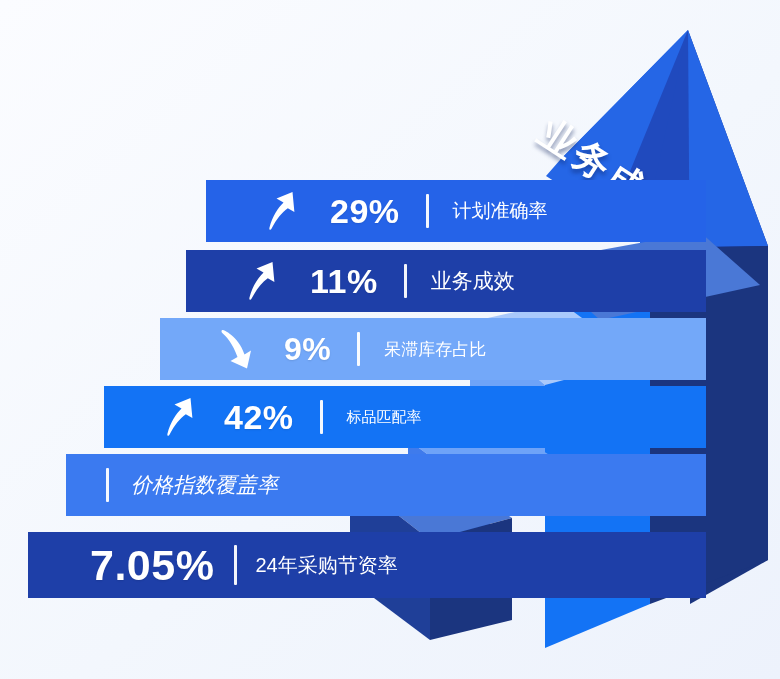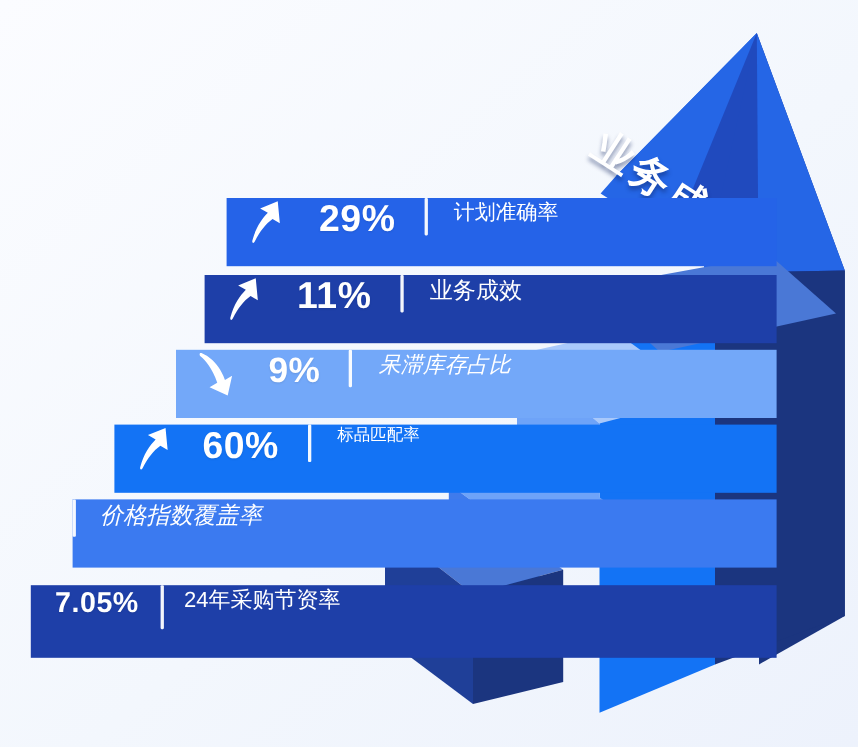--- a/index.html
+++ b/index.html
@@ -8,22 +8,22 @@
     font-family:"Liberation Sans","DejaVu Sans",sans-serif;
     background:#f5f8fe;
   }
   #stage{position:relative;width:780px;height:679px;overflow:hidden;
     background:linear-gradient(135deg,#fbfcff 0%,#f4f7fd 45%,#eef3fc 100%);}
 
   
   #art{position:absolute;left:0;top:0;width:780px;height:679px;}
 
   
-  .bar{position:absolute;height:62px;display:flex;
-       box-sizing:border-box;}
+  .bar{position:absolute;height:62px;display:flex;align-items:center;
+       box-sizing:border-box;padding-left:40px;}
   .bar .icon{flex:0 0 auto;width:44px;height:44px;margin-left:14px;
        display:flex;align-items:center;justify-content:center;}
   .bar .icon svg{display:block;}
   .bar .pct{color:#ffffff;font-weight:bold;letter-spacing:.5px;
        white-space:nowrap;text-shadow:0 1px 2px rgba(0,0,0,.10);}
   .bar .divider{width:3px;height:34px;background:#ffffff;flex:0 0 auto;
        border-radius:1px;opacity:.95;}
   .bar .lbl{color:#ffffff;white-space:nowrap;}
 
   
@@ -32,25 +32,25 @@
   #row2{left:160px;top:318px;width:546px;background:#73a8f9;}
   #row3{left:104px;top:386px;width:602px;background:#1373f5;}
   #row4{left:66px;top:454px;width:640px;background:#3b7af0;}
   #row5{left:28px;top:532px;width:678px;background:#1e3fa8;height:66px;}
 
   #row0 .pct{font-size:34px;margin-left:26px;margin-right:26px;}
   #row1 .pct{font-size:34px;margin-left:26px;margin-right:26px;}
   #row2 .pct{font-size:32px;margin-left:26px;margin-right:26px;}
   #row3 .pct{font-size:34px;margin-left:22px;margin-right:26px;}
   #row4 .pct{font-size:34px;margin-left:36px;margin-right:26px;}
-  #row5 .pct{font-size:26px;margin-left:22px;margin-right:20px;}
+  #row5 .pct{font-size:43px;margin-left:22px;margin-right:20px;}
 
   #row0 .lbl{font-size:19px;margin-left:24px;}
   #row1 .lbl{font-size:21px;margin-left:24px;}
-  #row2 .lbl{font-size:20px;margin-left:24px;font-style:italic;}
+  #row2 .lbl{font-size:17px;margin-left:24px;}
   #row3 .lbl{font-size:15px;margin-left:24px;}
   #row4 .lbl{font-size:21px;margin-left:22px;font-style:italic;}
   #row5 .lbl{font-size:20px;margin-left:18px;}
 
   #row5 .divider{height:40px;}
 
   
   #headline{position:absolute;left:556px;top:108px;
     transform:rotate(33deg);transform-origin:left top;
     color:#ffffff;font-size:37px;font-weight:bold;letter-spacing:3px;
@@ -162,21 +162,21 @@
     <span class="divider"></span>
     <span class="lbl">呆滞库存占比</span>
   </div>
 
   <div class="bar" id="row3" style="background: rgb(19, 115, 245);">
     <span class="icon">
       <svg width="40" height="42" viewBox="0 0 40 42">
         <path d="M30.5 2 L14.5 8.5 L21.5 12.5 C16 18 10.5 26 7.5 37.5 C6.8 40 8.6 40.6 9.6 38.6 C14.4 29.2 19.6 22.6 25.8 18.2 L32.4 22 Z" fill="#ffffff"></path>
       </svg>
     </span>
-    <span class="pct">60%</span>
+    <span class="pct">42%</span>
     <span class="divider"></span>
     <span class="lbl">标品匹配率</span>
   </div>
 
   <div class="bar" id="row4" style="background: rgb(59, 122, 240);">
     <span class="divider"></span>
     <span class="lbl">价格指数覆盖率</span>
   </div>
 
   <div class="bar" id="row5" style="background: rgb(30, 63, 168);">

